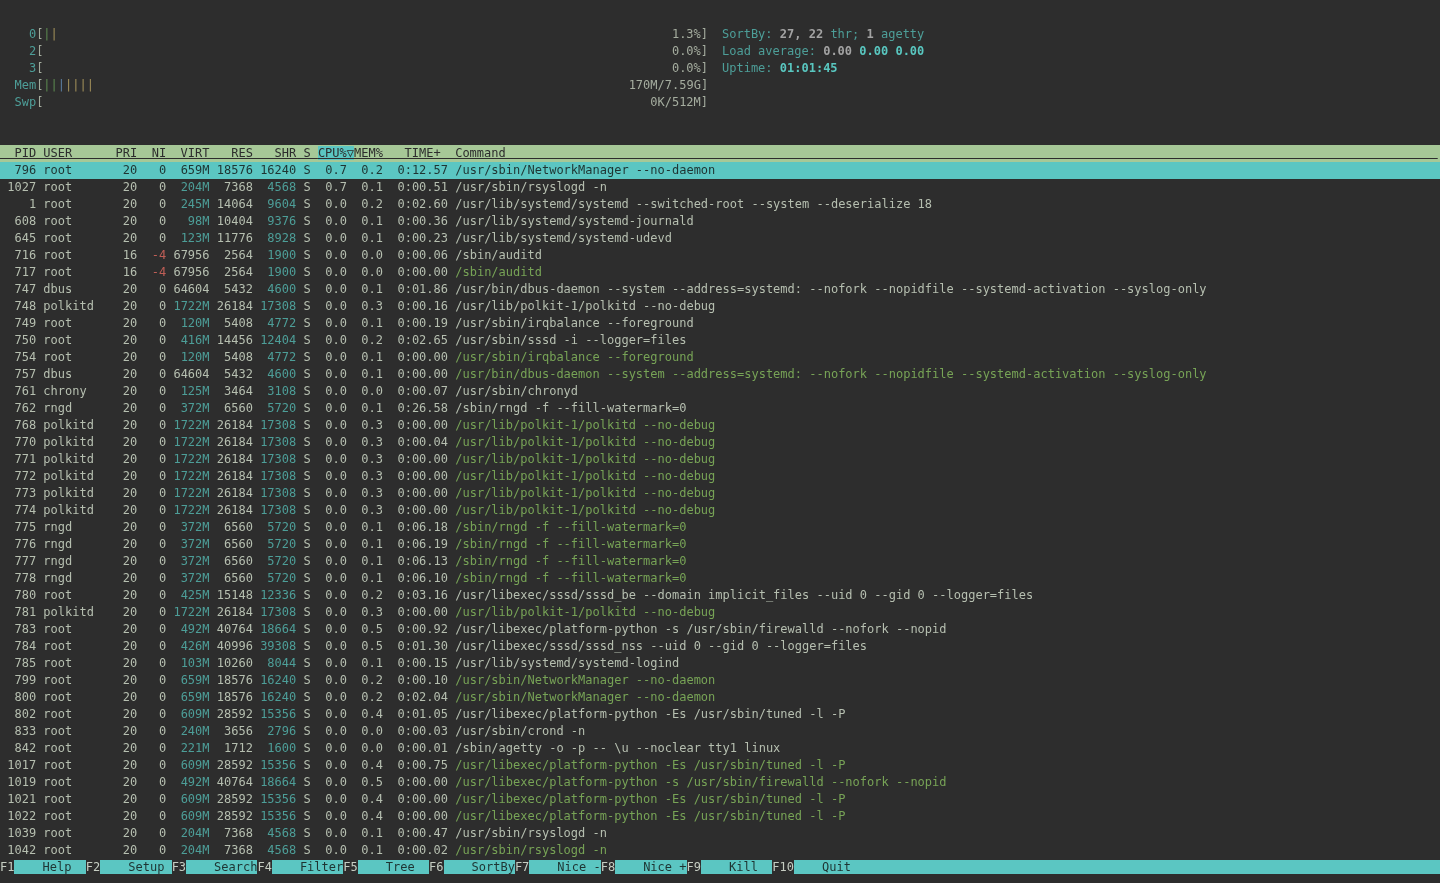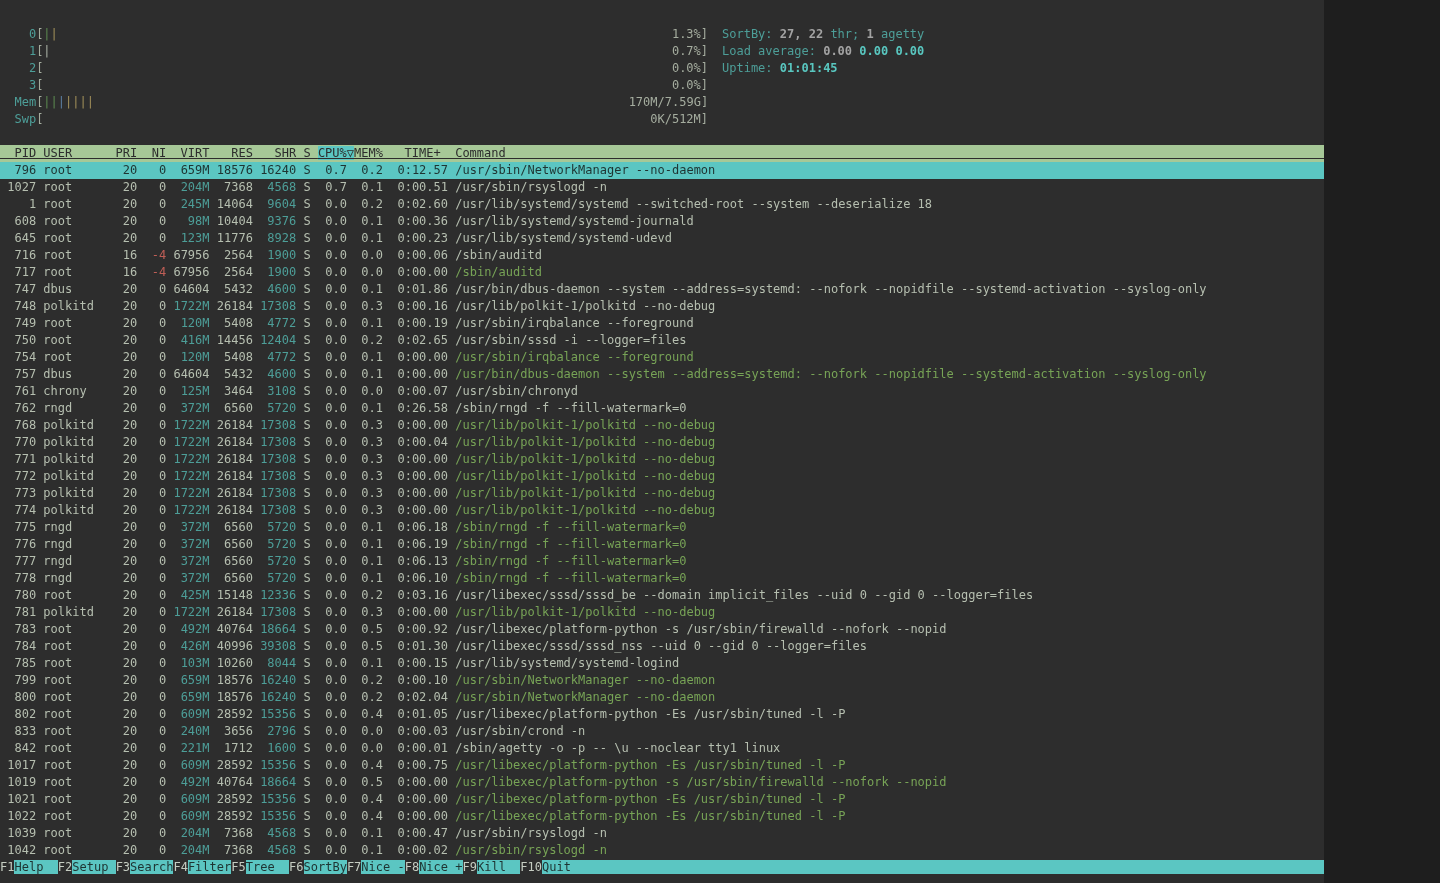--- a/index.html
+++ b/index.html
@@ -1,18 +1,18 @@
 <!DOCTYPE html>
 <html><head>
 <meta charset="utf-8">
 <style>
   html,body{margin:0;padding:0;background:#1e1e1e;}
   .screen{
     position:relative;
-    width:1324px;height:883px;
+    width:1440px;height:883px;
     background:#2d2d2d;
     font-family:"DejaVu Sans Mono",monospace;
     font-size:12px;line-height:17px;
     overflow:hidden;
     color:#b6bfb0;
   }
   .line{white-space:pre;height:17px;}
   .c-fg{color:#b6bfb0;}
   .c-dim{color:#a5ad9f;}
   .c-teal{color:#4d9e98;}
@@ -27,29 +27,28 @@
   .meters{position:absolute;top:26px;left:0;}
   .summary{position:absolute;top:26px;left:722px;}
   .table{position:absolute;top:145px;left:0;width:1440px;}
   .hdr{background:#a6c897;color:#2d2d2d;}
   .hdr span{color:#2d2d2d;text-decoration:underline;}
   .hdr .sortcol{background:#5bc6c2;}
   .row.sel{background:#5bc6c2;}
   .row.sel span{color:#1e3432;text-align:center;}
   .fnbar{position:absolute;top:859px;left:0;width:1440px;background:#2d2d2d;}
   .fnbar .fk-key{color:#c6cdc2;}
-  .fnbar .fk-lbl{background:#5bc6c2;color:#1e3432;}
+  .fnbar .fk-lbl{background:#5bc6c2;color:#1e3432;padding-left:28px;}
 </style>
 </head>
 <body>
 
 <div class="screen">
   <div class="meters" id="meters">
       <div class="line"><span class="c-teal">    0</span><span class="c-dim">[</span><span class="bar-green">|</span><span class="bar-yellow">|</span><span>                                                                                     </span><span class="c-dim">1.3%</span><span class="c-dim">]</span></div>
-      <div class="line"><span class="c-teal">    1</span><span class="c-dim">[</span><span class="bar-gray">|</span><span>                                                                                      </span><span class="c-dim">0.7%</span><span class="c-dim">]</span></div>
       <div class="line"><span class="c-teal">    2</span><span class="c-dim">[</span><span>                                                                                       </span><span class="c-dim">0.0%</span><span class="c-dim">]</span></div>
       <div class="line"><span class="c-teal">    3</span><span class="c-dim">[</span><span>                                                                                       </span><span class="c-dim">0.0%</span><span class="c-dim">]</span></div>
       <div class="line"><span class="c-teal">  Mem</span><span class="c-dim">[</span><span class="bar-green">|</span><span class="bar-green">|</span><span class="bar-blue">|</span><span class="bar-yellow">|</span><span class="bar-yellow">|</span><span class="bar-yellow">|</span><span class="bar-yellow">|</span><span>                                                                          </span><span class="c-dim">170M/7.59G</span><span class="c-dim">]</span></div>
       <div class="line"><span class="c-teal">  Swp</span><span class="c-dim">[</span><span>                                                                                    </span><span class="c-dim">0K/512M</span><span class="c-dim">]</span></div>
     </div>
   <div class="summary" id="summary">
       <div class="line"><span class="c-teal">SortBy: </span><span class="c-white">27, </span><span class="c-white">22 </span><span class="c-teal">thr; </span><span class="c-white">1 </span><span class="c-teal">agetty</span></div>
       <div class="line"><span class="c-teal">Load average: </span><span class="c-white">0.00 </span><span class="c-cyanb">0.00 </span><span class="c-cyanb">0.00</span></div>
       <div class="line"><span class="c-teal">Uptime: </span><span class="c-cyanb">01:01:45</span></div>
     </div>

